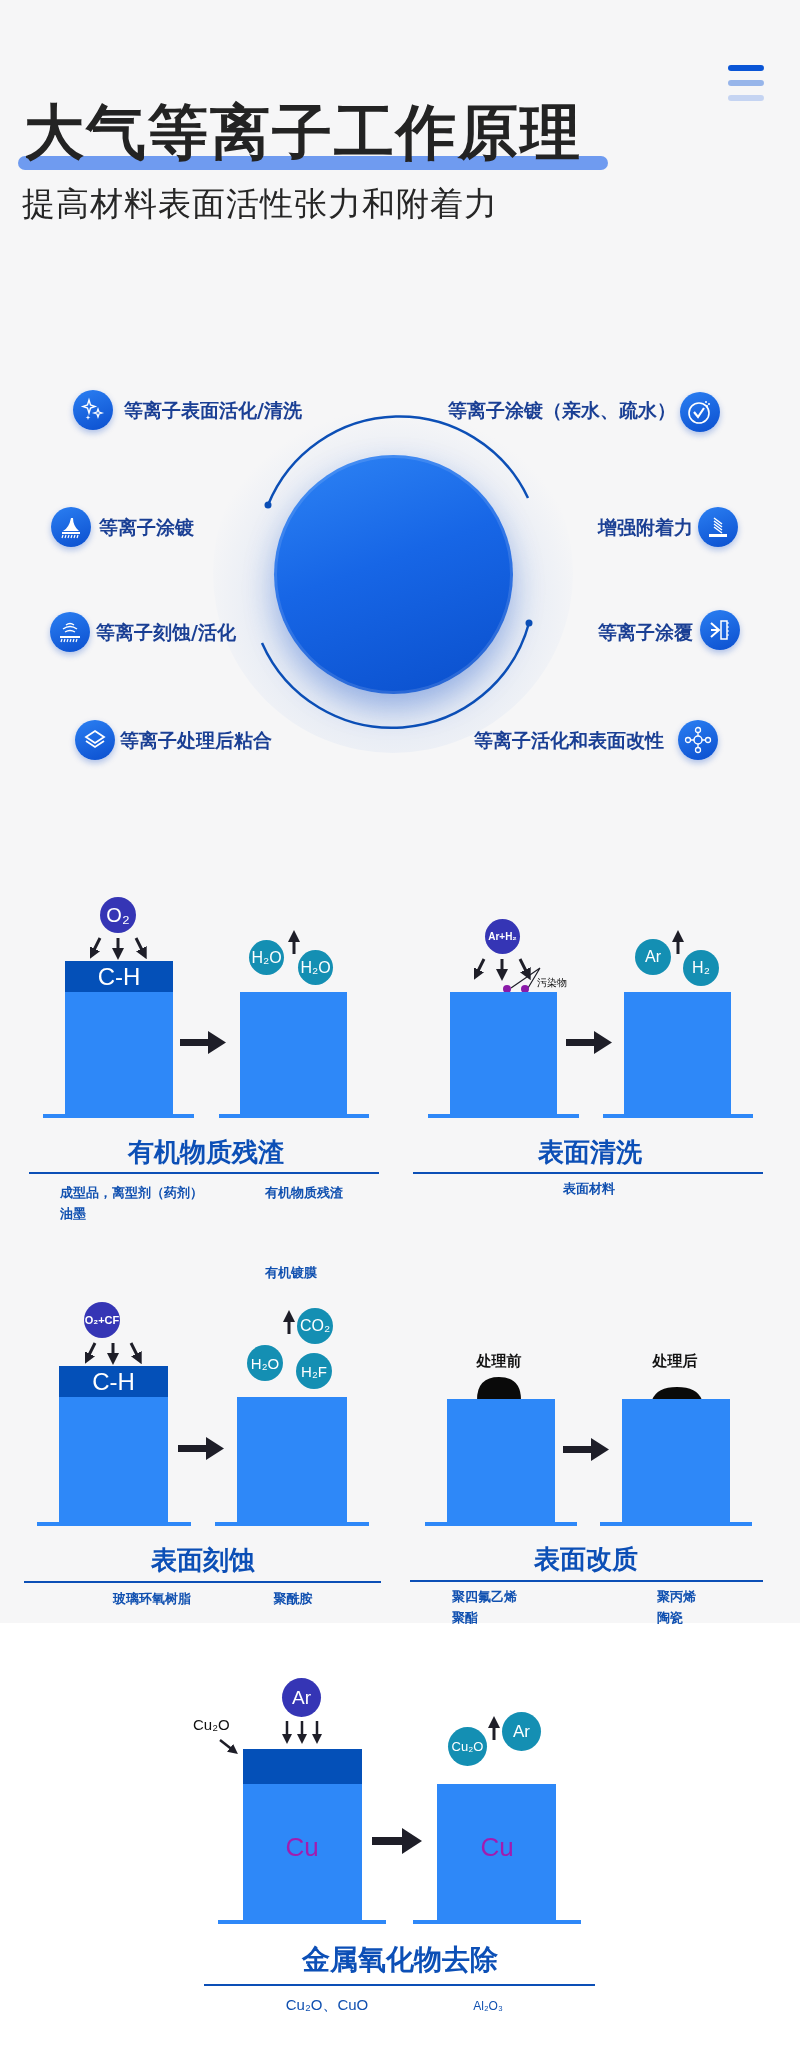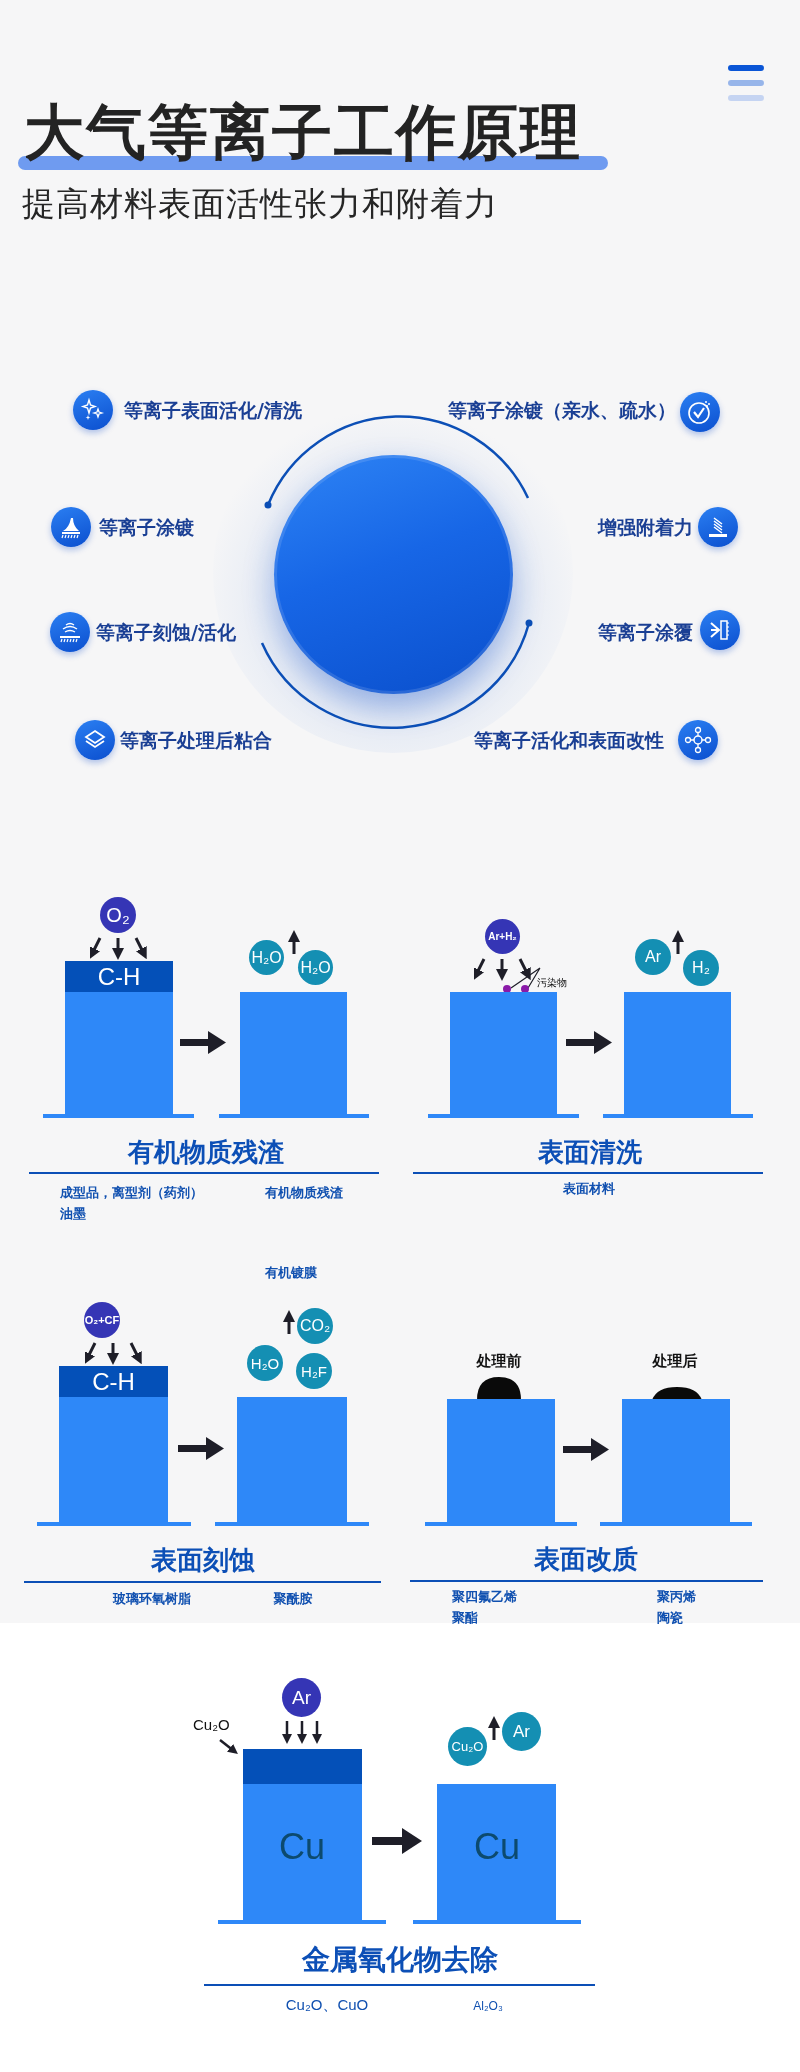--- a/index.html
+++ b/index.html
@@ -28,21 +28,21 @@
   .block { position:absolute; background:#2e88f8; }
   .band { position:absolute; background:#0450b8; color:#fff; font-size:24px; display:flex; align-items:center; justify-content:center; font-family:"Liberation Sans",sans-serif; }
   .base { position:absolute; height:4px; background:#2e88f8; }
   .mol { position:absolute; border-radius:50%; display:flex; align-items:center; justify-content:center; color:#fff; font-family:"Liberation Sans",sans-serif; white-space:nowrap; }
   .mol.in { background:#3535b5; }
   .mol.out { background:#148fb3; }
   .proc-title { position:absolute; font-size:26px; font-weight:bold; color:#0c4fb6; white-space:nowrap; transform:translateX(-50%); line-height:32px; }
   .proc-line { position:absolute; height:2px; background:#0c4fb6; }
   .proc-item { position:absolute; font-size:13px; font-weight:bold; color:#1050b0; white-space:nowrap; line-height:18px; }
   .proc-item.c { transform:translateX(-50%); }
-  .blk-label { position:absolute; color:#0c4a6e; font-size:36px; font-family:"Liberation Sans",sans-serif; transform:translate(-50%,-50%);text-align:center; }
+  .blk-label { position:absolute; color:#a21caf; font-size:26px; font-family:"Liberation Sans",sans-serif; transform:translate(-50%,-50%);text-align:center; }
   .small-label { position:absolute; font-size:15px; font-weight:bold; color:#111; white-space:nowrap; transform:translateX(-50%); }
 </style>
 </head>
 <body>
 
 <div class="gray-bg"></div>
 
 <div>
   <div class="menu-line" style="top:65px;background:#0a55d6;"></div>
   <div class="menu-line" style="top:80px;background:#97b5ea;"></div>

